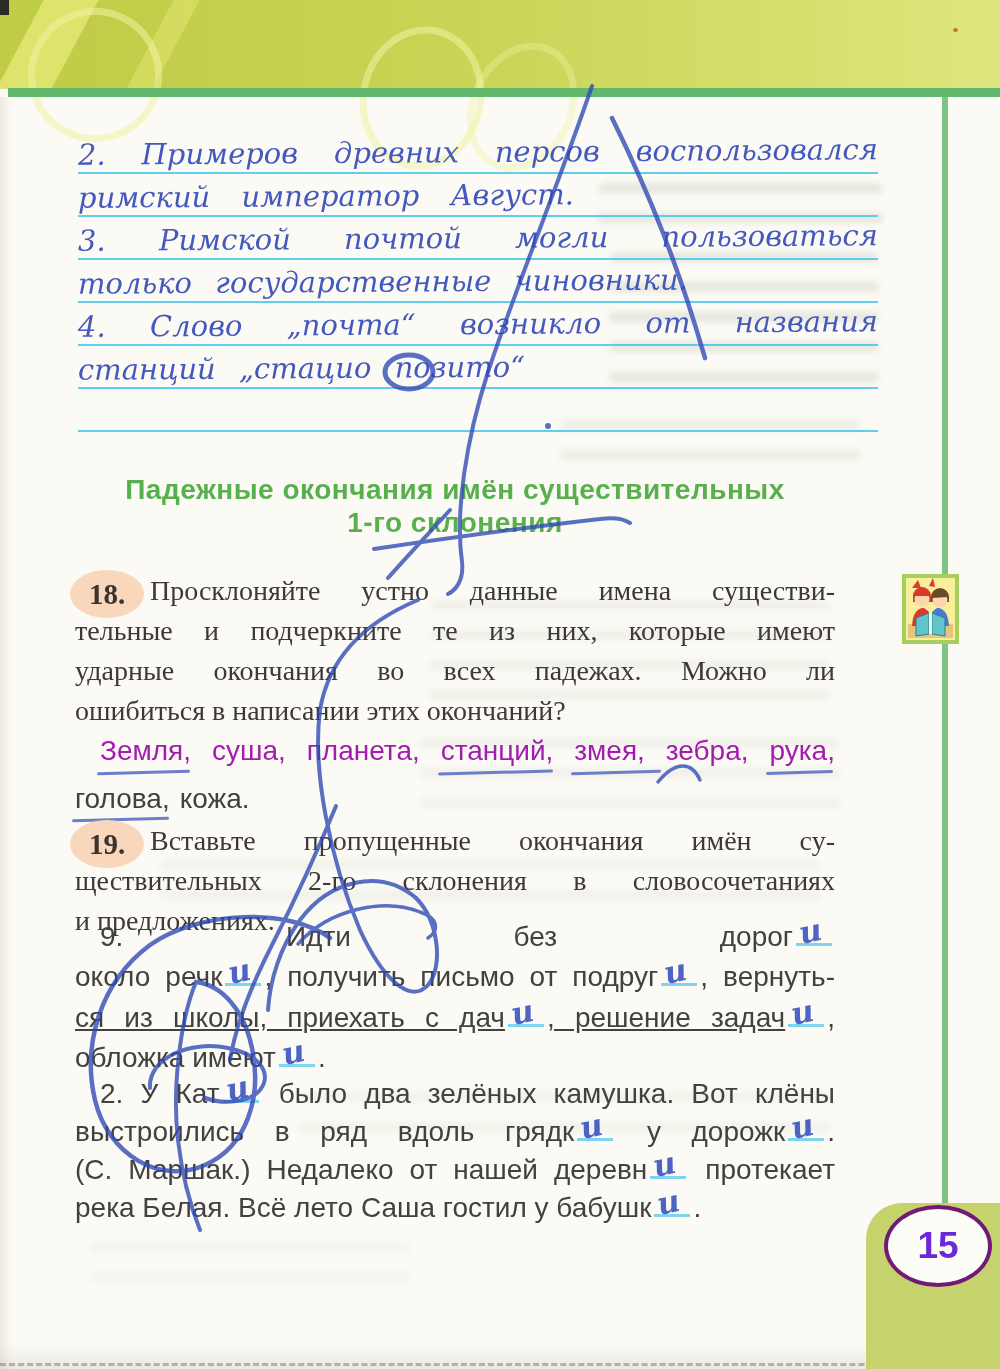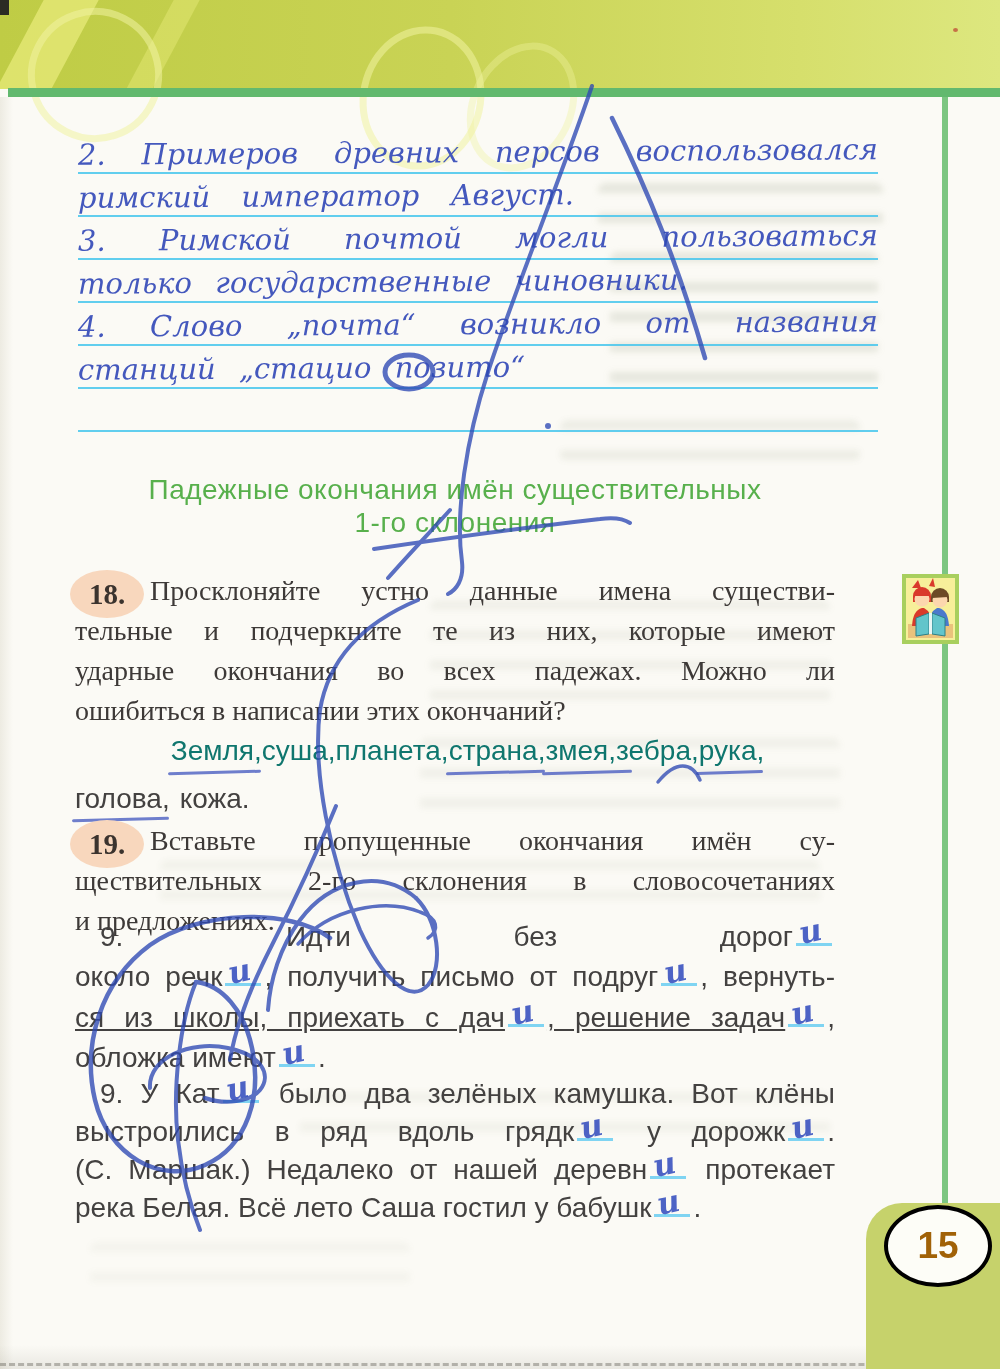--- a/index.html
+++ b/index.html
@@ -18,46 +18,46 @@
   .left-edge{position:absolute;left:0;top:97px;width:13px;height:1272px;
              background:linear-gradient(90deg,#edebe2,#fbfaf5);}
   
   .hw-line{position:absolute;left:78px;width:800px;height:2px;background:#45c6ec;opacity:.85;}
   .hw-row{position:absolute;left:78px;width:800px;height:40px;line-height:40px;
           font-family:"DejaVu Serif",serif;font-style:italic;font-size:29px;color:#4458bd;
           white-space:nowrap;transform:rotate(-.4deg);word-spacing:6px;}
   .hw-row.jl{text-align:justify;text-align-last:justify;}
   
   .g-head{position:absolute;left:75px;width:760px;text-align:center;color:#58b04c;
-          font-weight:normal;font-size:28px;letter-spacing:.5px;}
+          font-weight:bold;font-size:28px;letter-spacing:.5px;}
   .badge{position:absolute;width:74px;height:48px;background:#f8d7bd;border-radius:50%;
          text-align:center;line-height:48px;font-family:"Liberation Serif",serif;
          font-weight:bold;font-size:29px;color:#3b332e;}
   .ser{position:absolute;height:38px;line-height:38px;font-family:"Liberation Serif",serif;
        font-size:28px;color:#3d3937;white-space:nowrap;}
   .san{position:absolute;height:38px;line-height:38px;font-size:28px;color:#434140;white-space:nowrap;}
   .jl{text-align:justify;text-align-last:justify;white-space:normal !important;}
   
-  .wordline{position:absolute;display:flex;justify-content:center;font-size:28px;color:#0f766e;}
+  .wordline{position:absolute;display:flex;justify-content:space-between;font-size:28px;color:#a21caf;}
   .w{position:relative;}
   .u::after{content:"";position:absolute;left:-3px;bottom:-7px;width:102%;height:3px;
             background:#4b5fc2;border-radius:3px;transform:rotate(-1.6deg);opacity:.8;}
   .u-long::after{width:128%;}
   
   .gap{display:inline-block;position:relative;width:36px;height:10px;margin:0 3px;
        border-bottom:3px solid #7fd4f2;vertical-align:baseline;}
   .gap i{position:absolute;left:3px;bottom:-4px;font-family:"DejaVu Serif",serif;font-style:italic;
          font-size:31px;line-height:31px;color:#3b53c0;transform:rotate(-12deg);font-weight:bold;opacity:.9;}
   
   .kids{position:absolute;left:902px;top:574px;}
   .tab{position:absolute;left:866px;top:1203px;width:134px;height:166px;background:#c6d26b;
        border-radius:36px 0 0 0;}
   .tab-ellipse{position:absolute;left:884px;top:1205px;width:100px;height:74px;background:#fdfdf7;
-       border:4px solid #000000;border-radius:50%;text-align:center;line-height:74px;
-       font-weight:bold;font-size:37px;color:#a16207;}
+       border:4px solid #701a75;border-radius:50%;text-align:center;line-height:74px;
+       font-weight:bold;font-size:37px;color:#6d28d9;}
   
   .bleed{position:absolute;background:repeating-linear-gradient(180deg,rgba(128,138,104,.16) 0 10px,rgba(0,0,0,0) 10px 30px);
          filter:blur(3px);border-radius:8px;}
   .bottom-shade{position:absolute;left:0;right:0;bottom:0;height:24px;
          background:linear-gradient(180deg,rgba(0,0,0,0),rgba(122,118,106,.14));}
   .bottom-dash{position:absolute;left:0;right:0;bottom:3px;border-top:3px dashed rgba(108,106,98,.45);}
   
   .scribble{position:absolute;left:0;top:0;pointer-events:none;}
 </style>
 </head>
@@ -108,40 +108,40 @@
   <div class="badge" style="left:70px;top:570px;">18.</div>
   <div class="ser jl" style="left:150px;top:572px;width:685px;">Просклоняйте устно данные имена существи-</div>
   <div class="ser jl" style="left:75px;top:612px;width:760px;">тельные и подчеркните те из них, которые имеют</div>
   <div class="ser jl" style="left:75px;top:652px;width:760px;">ударные окончания во всех падежах. Можно ли</div>
   <div class="ser" style="left:75px;top:692px;">ошибиться в написании этих окончаний?</div>
 
   <div class="wordline" style="left:100px;top:735px;width:735px;">
     <span class="w u">Земля,</span>
     <span class="w">суша,</span>
     <span class="w">планета,</span>
-    <span class="w u">страна,</span>
+    <span class="w u">станций,</span>
     <span class="w u u-long">змея,</span>
     <span class="w">зебра,</span>
     <span class="w u">рука,</span>
   </div>
   <div class="san" style="left:75px;top:780px;">
     <span class="w u" style="margin-right:10px;">голова,</span><span class="w">кожа.</span>
   </div>
 
   <div class="badge" style="left:70px;top:820px;">19.</div>
   <div class="ser jl" style="left:150px;top:822px;width:685px;">Вставьте пропущенные окончания имён су-</div>
   <div class="ser jl" style="left:75px;top:862px;width:760px;">ществительных 2-го склонения в словосочетаниях</div>
   <div class="ser" style="left:75px;top:902px;">и предложениях.</div>
 
   <div class="san jl" style="left:100px;top:918px;width:735px;"><span>9. Идти без дорог</span><span class="gap"><i>и</i></span></div>
   <div class="san jl" style="left:75px;top:958px;width:760px;"><span>около речк</span><span class="gap"><i>и</i></span><span>, получить письмо от подруг</span><span class="gap"><i>и</i></span><span>, вернуть-</span></div>
   <div class="san jl" style="left:75px;top:999px;width:760px;text-decoration:underline;"><span>ся из школы, приехать с дач</span><span class="gap"><i>и</i></span><span>, решение задач</span><span class="gap"><i>и</i></span><span>,</span></div>
   <div class="san" style="left:75px;top:1039px;"><span>обложка имеют</span><span class="gap"><i>и</i></span><span>.</span></div>
 
-  <div class="san jl" style="left:100px;top:1075px;width:735px;"><span>9. У Кат</span><span class="gap"><i>и</i></span><span> было два зелёных камушка. Вот клёны</span></div>
+  <div class="san jl" style="left:100px;top:1075px;width:735px;"><span>2. У Кат</span><span class="gap"><i>и</i></span><span> было два зелёных камушка. Вот клёны</span></div>
   <div class="san jl" style="left:75px;top:1113px;width:760px;"><span>выстроились в ряд вдоль грядк</span><span class="gap"><i>и</i></span><span> у дорожк</span><span class="gap"><i>и</i></span><span>.</span></div>
   <div class="san jl" style="left:75px;top:1151px;width:760px;"><span>(С. Маршак.) Недалеко от нашей деревн</span><span class="gap"><i>и</i></span><span> протекает</span></div>
   <div class="san" style="left:75px;top:1189px;"><span>река Белая. Всё лето Саша гостил у бабушк</span><span class="gap"><i>и</i></span><span>.</span></div>
 
   <div class="kids">
     <svg width="57" height="70" viewBox="0 0 57 70">
       <rect x="0" y="0" width="57" height="70" fill="#a8cf5e"></rect>
       <rect x="4" y="4" width="49" height="62" fill="#f7ef9a"></rect>
       <rect x="6" y="50" width="45" height="14" fill="#e9c27c"></rect>
       <path d="M10 14 L16 6 L19 14 Z" fill="#d93a2b"></path>

